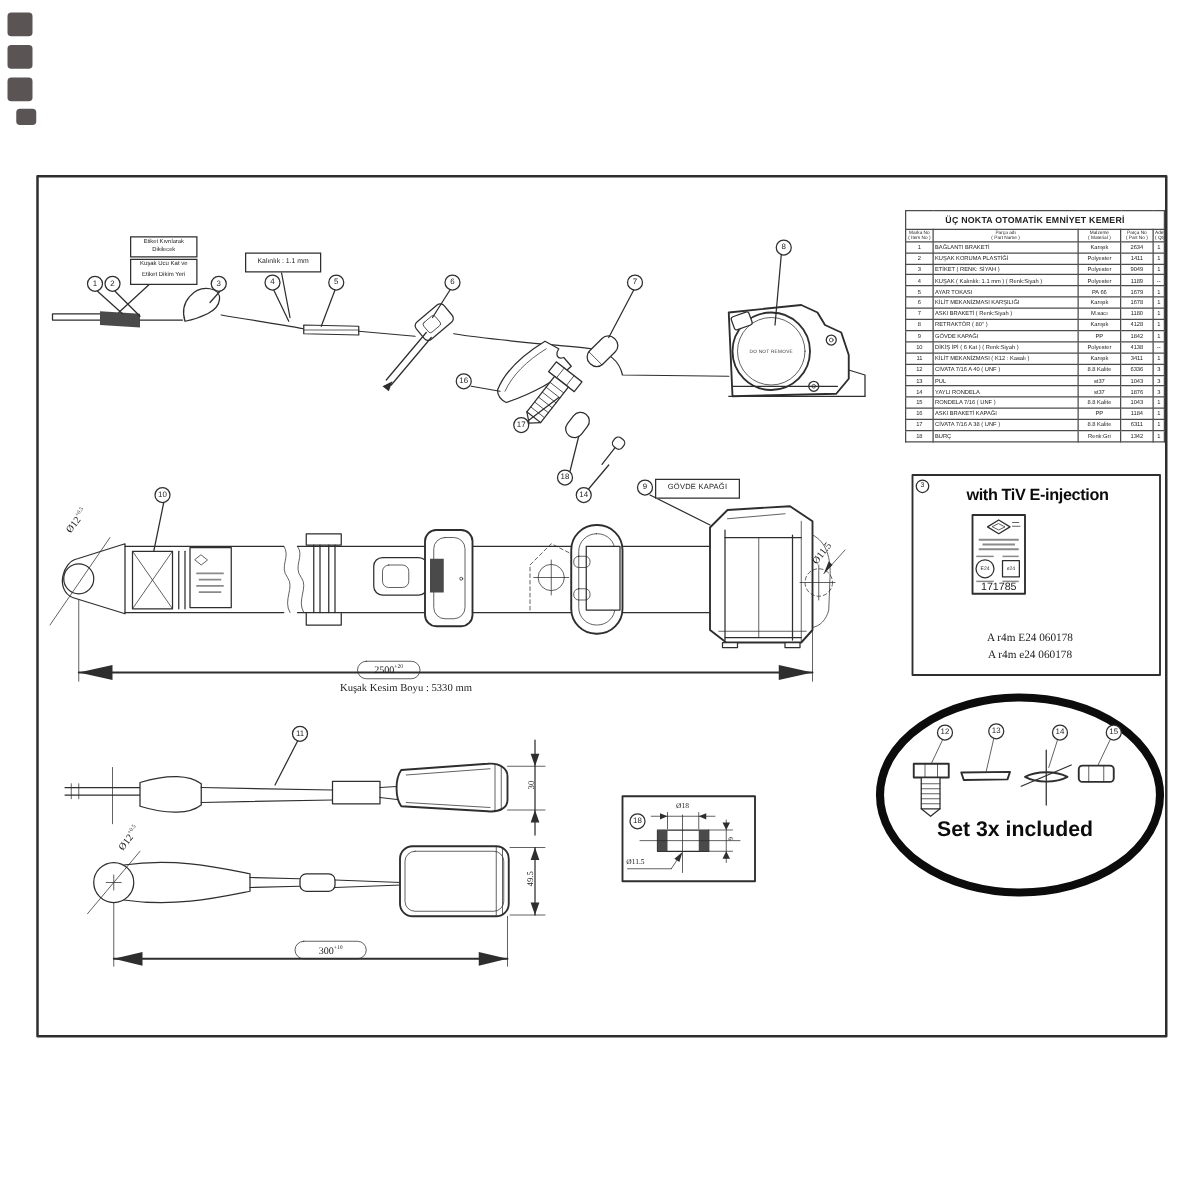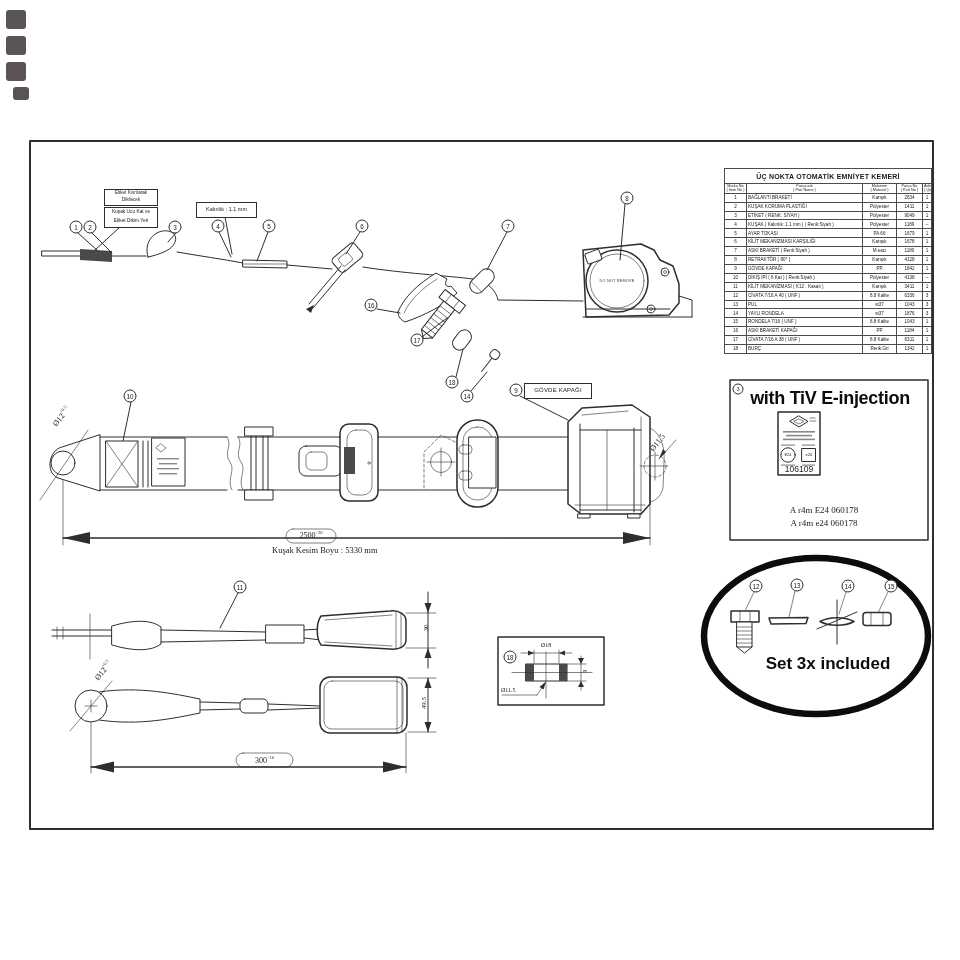--- a/index.html
+++ b/index.html
@@ -23,21 +23,21 @@
   .rot52{transform:rotate(-52deg);transform-origin:left bottom;}
   .rot90{transform:rotate(-90deg);transform-origin:center center;}
   .ptable{position:absolute;left:724px;top:168px;width:207px;border-collapse:collapse;
           table-layout:fixed;background:#fff;color:#1c1c1c;z-index:3;}
   .ptable th,.ptable td{border:0.6px solid #4c4c4c;padding:0 1px;overflow:hidden;white-space:nowrap;}
   .ptable .tt{font-size:7px;font-weight:bold;height:14px;text-align:center;letter-spacing:.2px;}
   .ptable th div{font-size:3.8px;line-height:4.4px;font-weight:normal;text-align:center;}
   .ptable td{font-size:4.6px;height:7.9px;line-height:7.6px;}
   .ptable td.c0,.ptable td.c3,.ptable td.c4{text-align:center;}
   .ptable td.c2{text-align:center;}
-  .tiv-title{font-weight:bold;font-size:18px;letter-spacing:-.3px;color:#0c0c0c;}
+  .tiv-title{font-weight:bold;font-size:13px;letter-spacing:-.3px;color:#0c0c0c;}
   .set-text{font-weight:bold;font-size:17px;color:#0c0c0c;}
   .tinytxt{font-size:3.8px;letter-spacing:.2px;color:#3a3a3a;}
 </style>
 </head>
 <body>
 
 <div id="stage">
 
 <svg width="960" height="960" viewBox="0 0 960 960">
 
@@ -531,19 +531,19 @@
 <div class="co" style="left:510px;top:657px;">18</div>
 <div class="co" style="left:756px;top:586px;">12</div>
 <div class="co" style="left:797px;top:585px;">13</div>
 <div class="co" style="left:848px;top:586px;">14</div>
 <div class="co" style="left:891px;top:586px;">15</div>
 <div class="co" style="left:738px;top:389px;width:11px;height:11px;font-size:5.5px;line-height:9px;">3</div>
 
 <div class="txt tiv-title ctr" style="left:745px;top:388px;width:170px;">with TiV E-injection</div>
 <div class="txt ctr" style="left:781px;top:452px;width:14px;font-size:4px;">E24</div>
 <div class="txt ctr" style="left:802px;top:452px;width:13.5px;font-size:4px;">e24</div>
-<div class="txt ctr" style="left:779px;top:464px;width:40px;font-size:8.5px;">106109</div>
+<div class="txt ctr" style="left:779px;top:464px;width:40px;font-size:8.5px;">171785</div>
 <div class="txt serif ctr" style="left:754px;top:505px;width:140px;font-size:9px;">A r4m E24 060178</div>
 <div class="txt serif ctr" style="left:754px;top:518px;width:140px;font-size:9px;">A r4m e24  060178</div>
 
-<div class="txt set-text ctr" style="left:728px;top:654px;width:200px;">Set 3x included</div>
+<div class="txt set-text ctr" style="left:712px;top:654px;width:200px;">Set 3x included</div>
 
 </div>
 
 </body></html>

